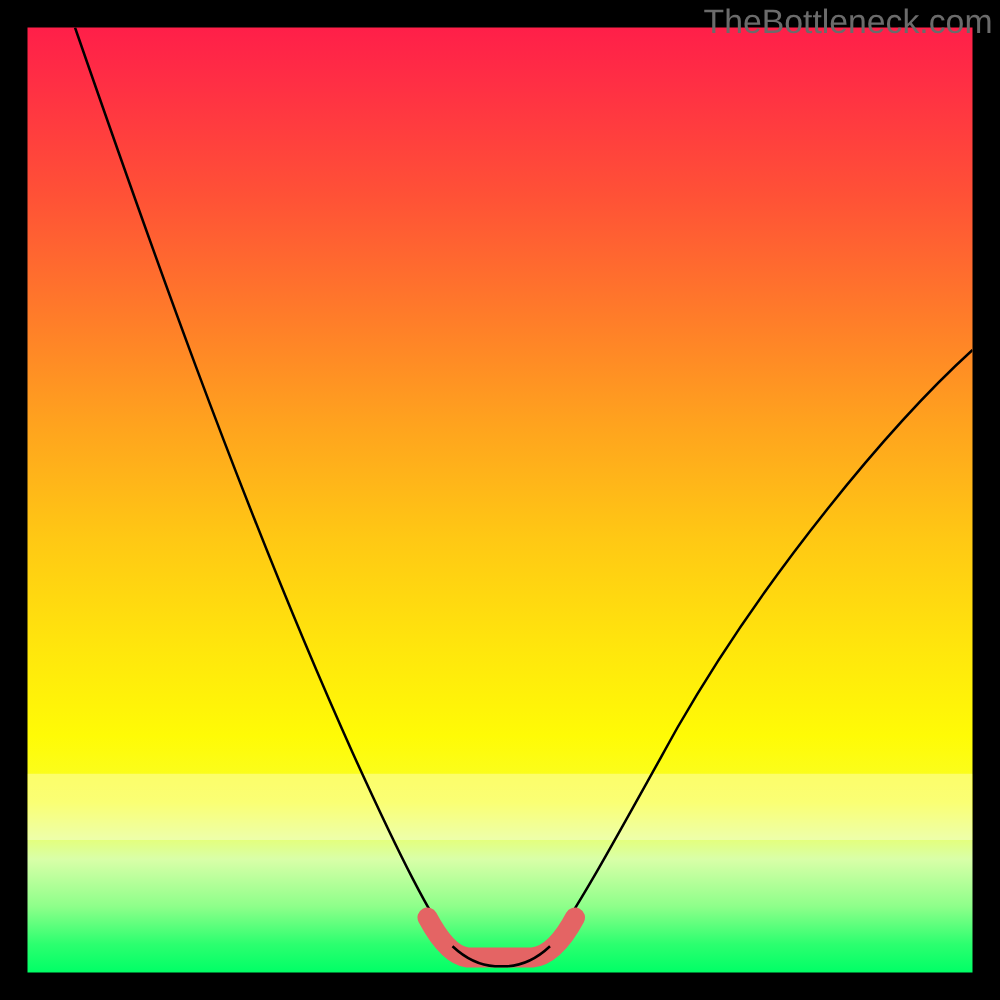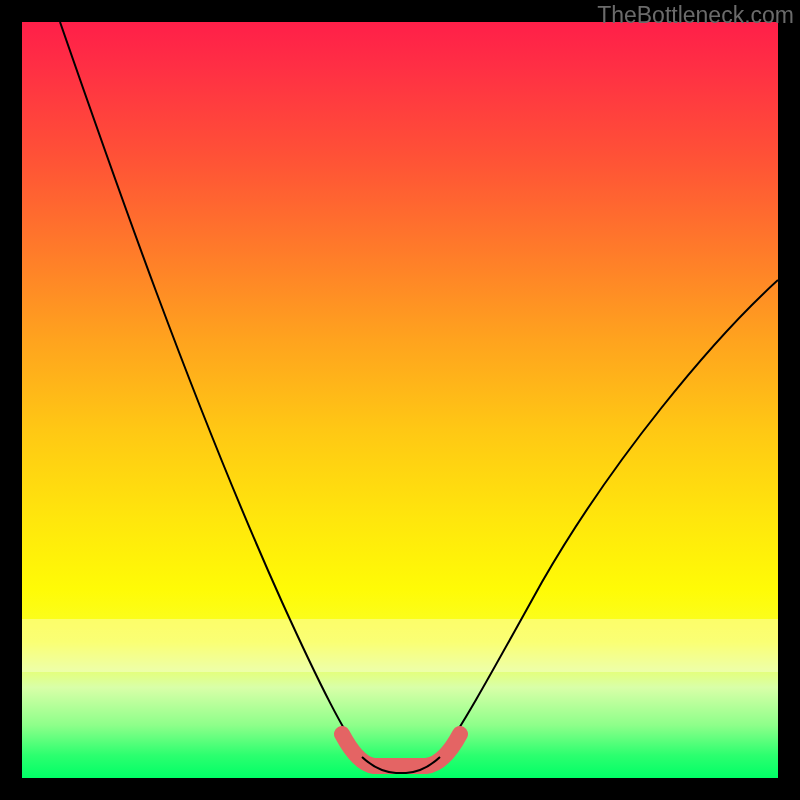--- a/index.html
+++ b/index.html
@@ -31,21 +31,21 @@
       #8eff8a 93%,
       #2cff6f 97%,
       #00ff66 100%
     );
   }
   .watermark {
     position: absolute;
     top: 2px;
     right: 6px;
     color: #6b6b6b;
-    font-size: 23px;
+    font-size: 27px;
     font-weight: 500;
     text-align: right;
     user-select: none;
   }
   svg.plot {
     position: absolute;
     left: 0;
     top: 0;
     width: 756px;
     height: 756px;

